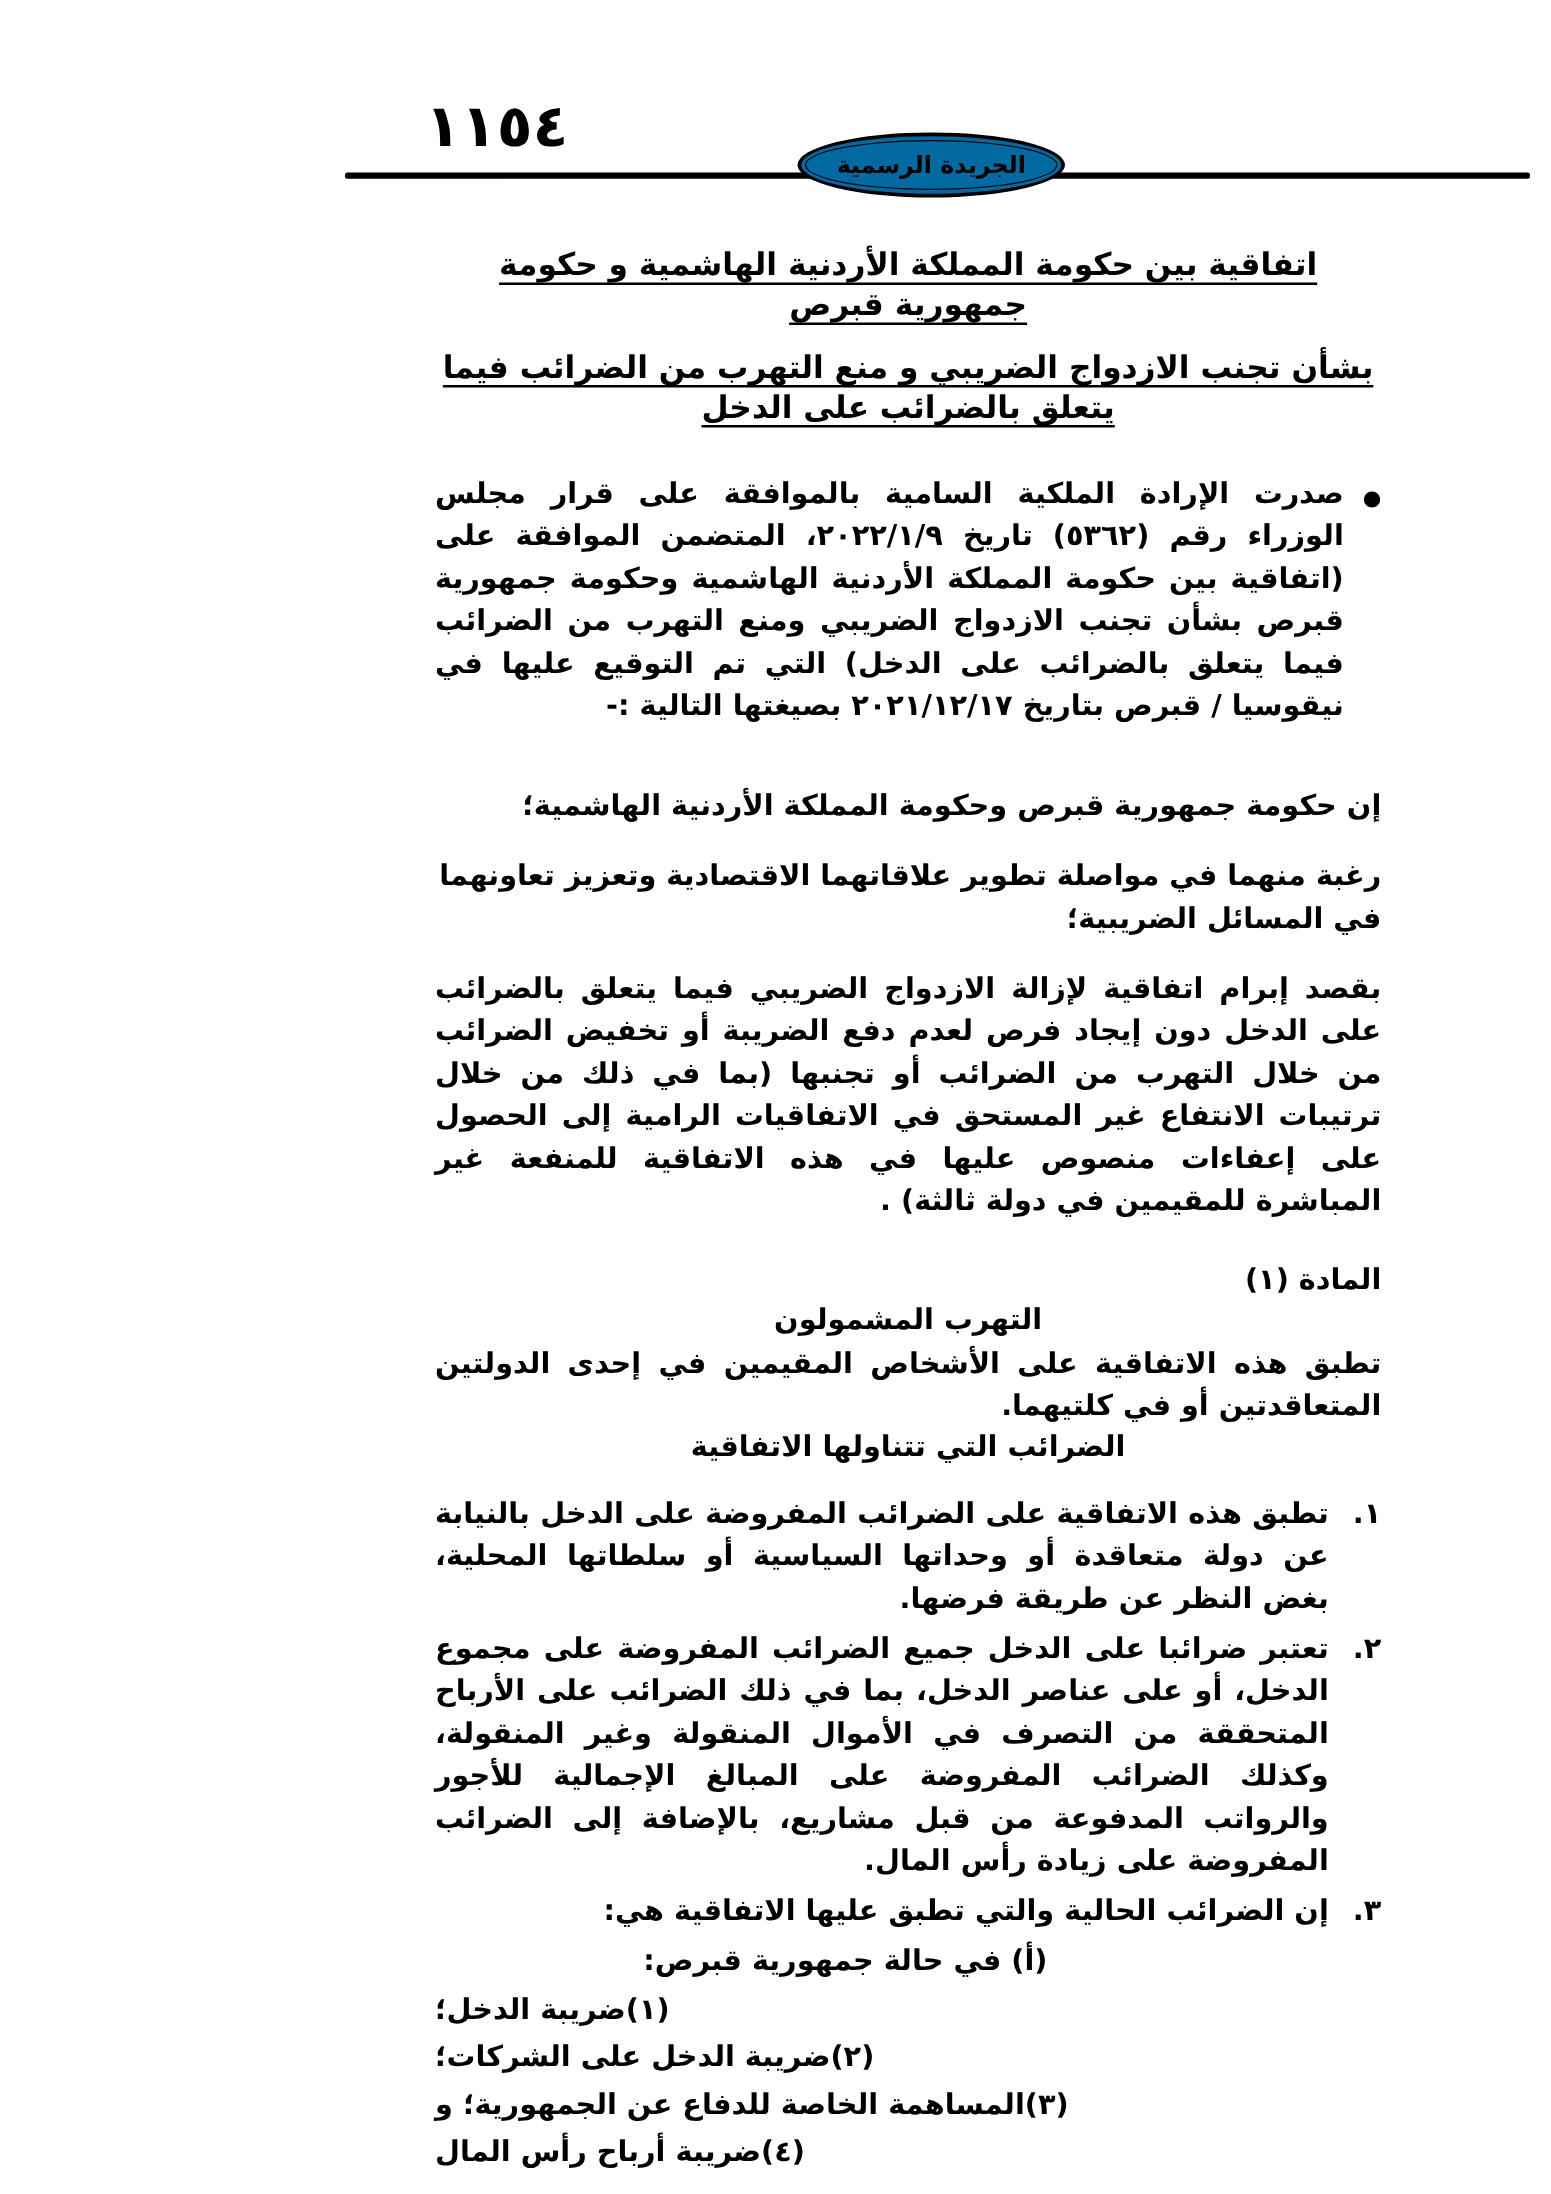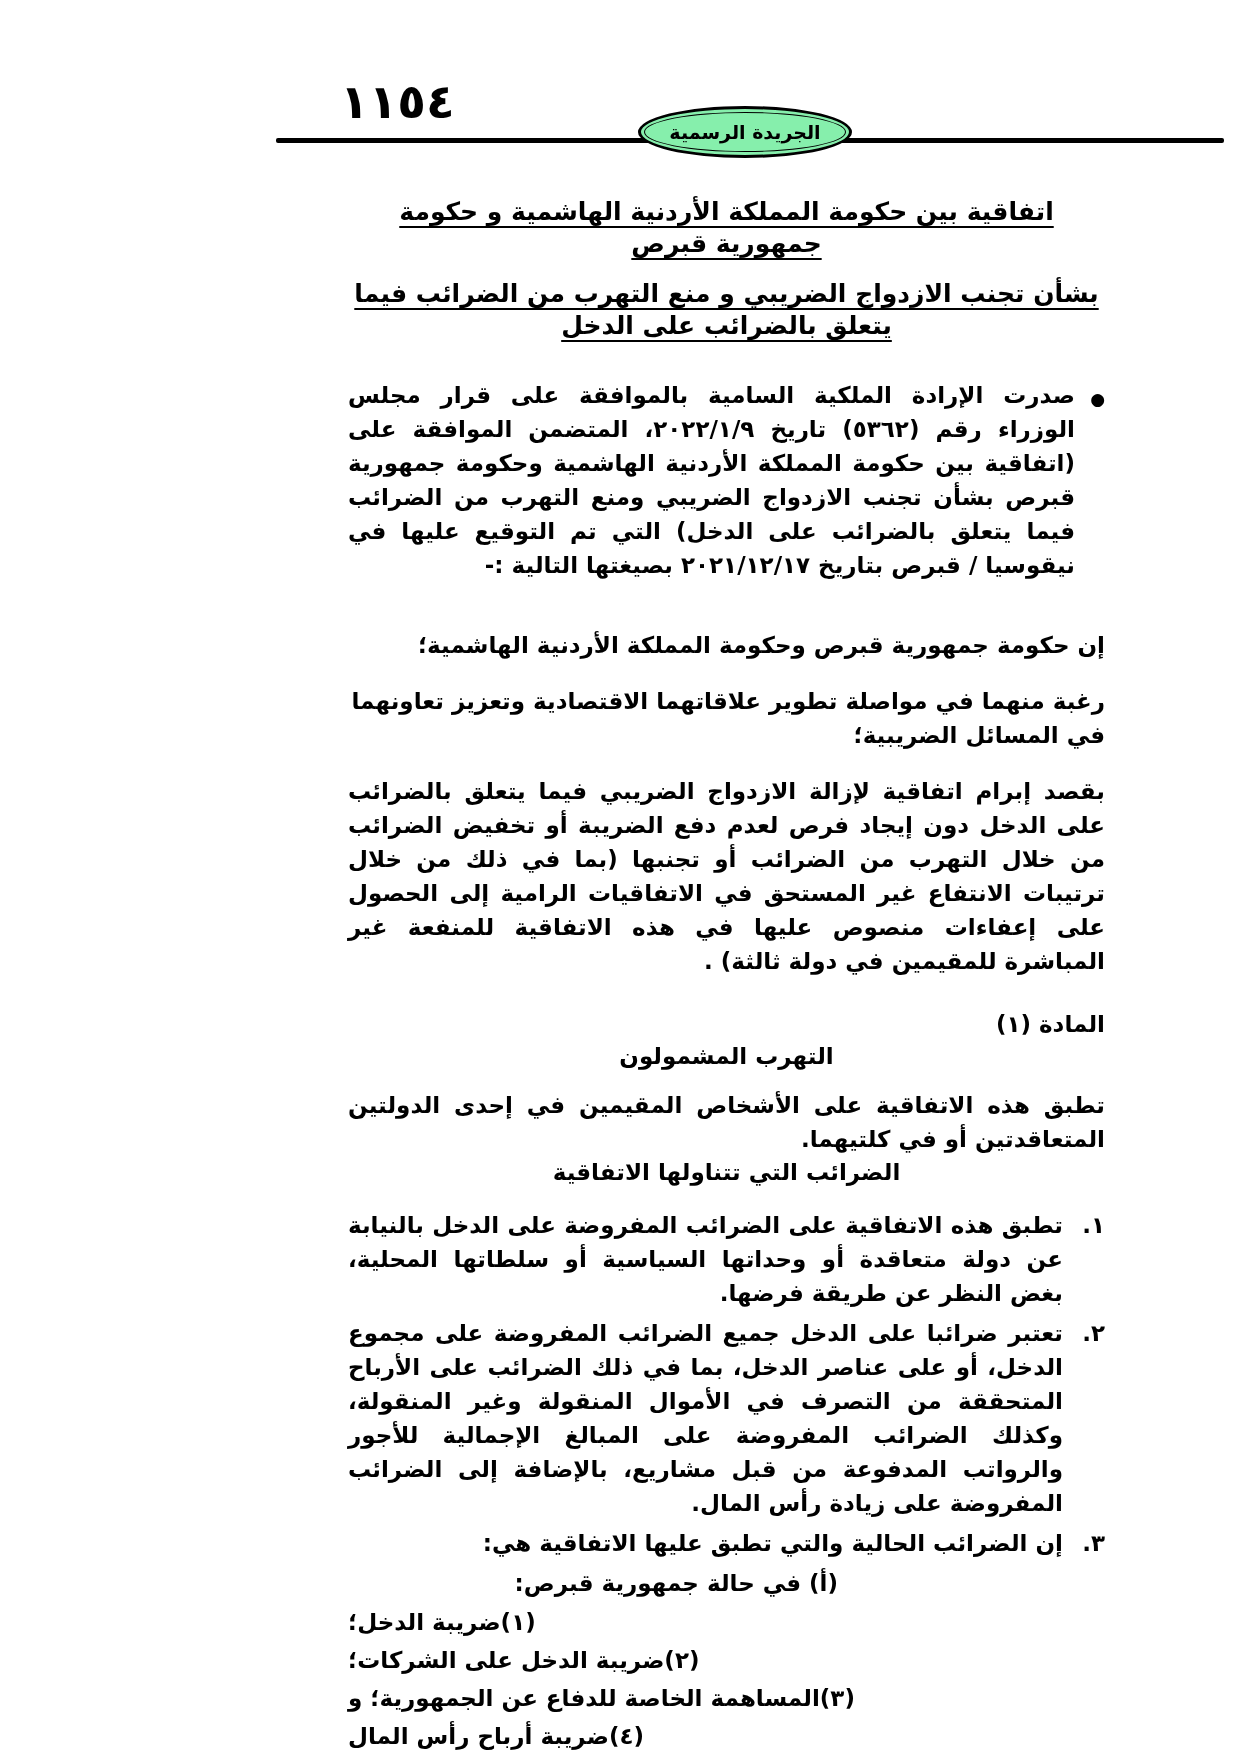--- a/index.html
+++ b/index.html
@@ -39,21 +39,21 @@
     height: 5px;
     background: #000;
     border-radius: 2px;
   }
   .gazette-oval {
     position: absolute;
     left: 424px;
     top: 106px;
     width: 214px;
     height: 52px;
-    background: #86efac;
+    background: #0369a1;
     border: 3px solid #000;
     border-radius: 50%;
     display: flex;
     align-items: center;
     justify-content: center;
     box-sizing: border-box;
   }
   .gazette-oval::after {
     content: "";
     position: absolute;
@@ -117,21 +117,21 @@
     line-height: 32px;
   }
   .article-subheading {
     text-align: center;
     line-height: 32px;
   }
   .article-heading.second {
     margin-top: 46px;
   }
   .article-body {
-    margin-top: 16px;
+    margin-top: 2px;
     text-align: justify;
   }
   .list {
     margin-top: 20px;
   }
   .list-item {
     display: flex;
     margin-bottom: 6px;
   }
   .list-num {

